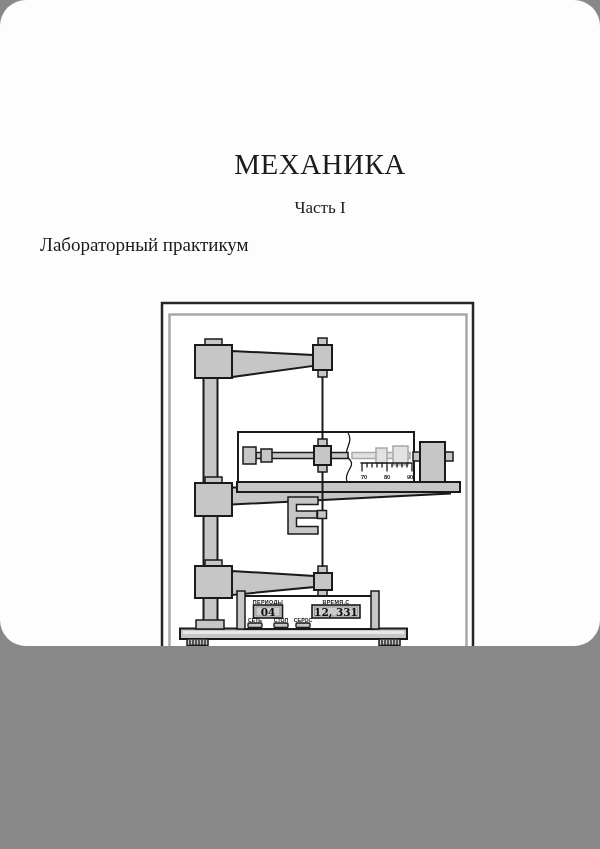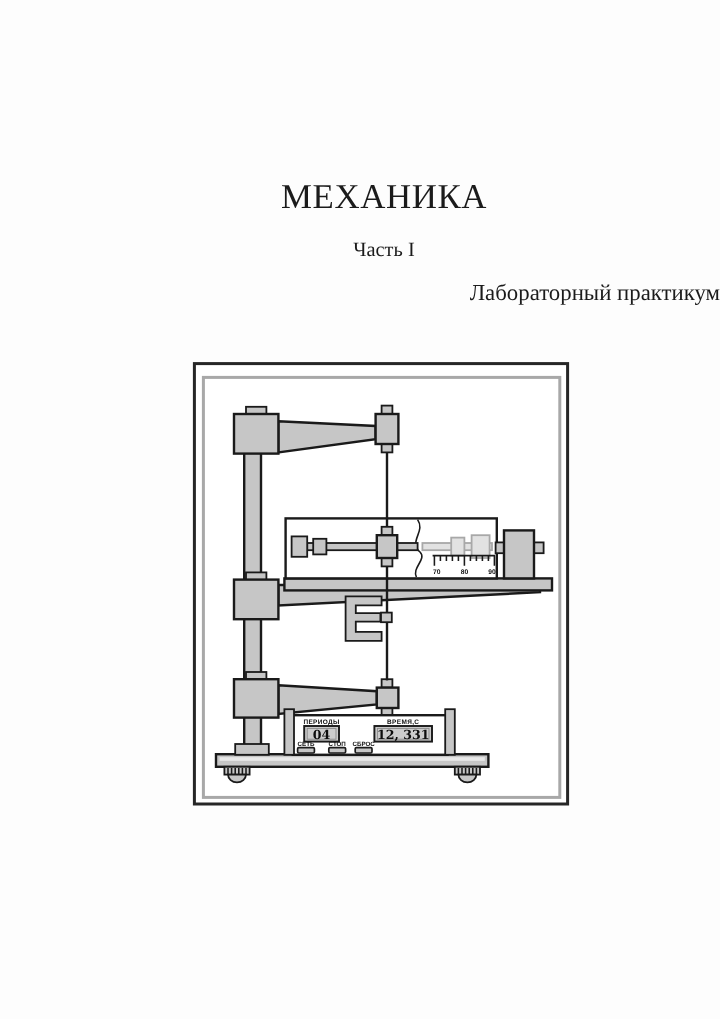--- a/index.html
+++ b/index.html
@@ -6,38 +6,39 @@
     --metal-gray:#c6c6c6;
     --outline:#1a1a1a;
     --hidden-gray:#e2e2e2;
     --frame-shadow:#a8a8a8;
     --display-face:#cccccc;
   }
   html,body{margin:0;padding:0;}
   body{background:#888;}
   .page{
     position:relative;
-    width:600px;height:849px;
+    width:600px;height:646px;
     background:#fdfdfd;
     overflow:hidden;
     font-family:"Liberation Serif", serif;
     color:#1b1b1b;
+    border-radius:26px;
   }
   .title{
     position:absolute;top:148px;left:40px;width:560px;
     margin:0;text-align:center;
     font-size:29px;font-weight:normal;letter-spacing:0.5px;
   }
   .part{
     position:absolute;top:198px;left:40px;width:560px;
     text-align:center;font-size:17px;
   }
   .subtitle{
     position:absolute;top:234px;left:40px;width:560px;
-    text-align:right;font-size:19px;
+    text-align:left;font-size:19px;
   }
   svg.figure{position:absolute;left:158px;top:298px;}
   
   .metal{fill:var(--metal-gray);stroke:var(--outline);stroke-width:2;}
   .metal-thin{fill:var(--metal-gray);stroke:var(--outline);stroke-width:1.5;}
   .whitebox{fill:#ffffff;stroke:var(--outline);stroke-width:2;}
   .hidden-part{fill:var(--hidden-gray);stroke:#a8a8a8;stroke-width:1.5;}
   .wire{stroke:var(--outline);stroke-width:2;fill:none;}
   .thin-line{stroke:var(--outline);stroke-width:1.3;fill:none;}
   .frame-outer{fill:#ffffff;stroke:#262626;stroke-width:2.5;}

